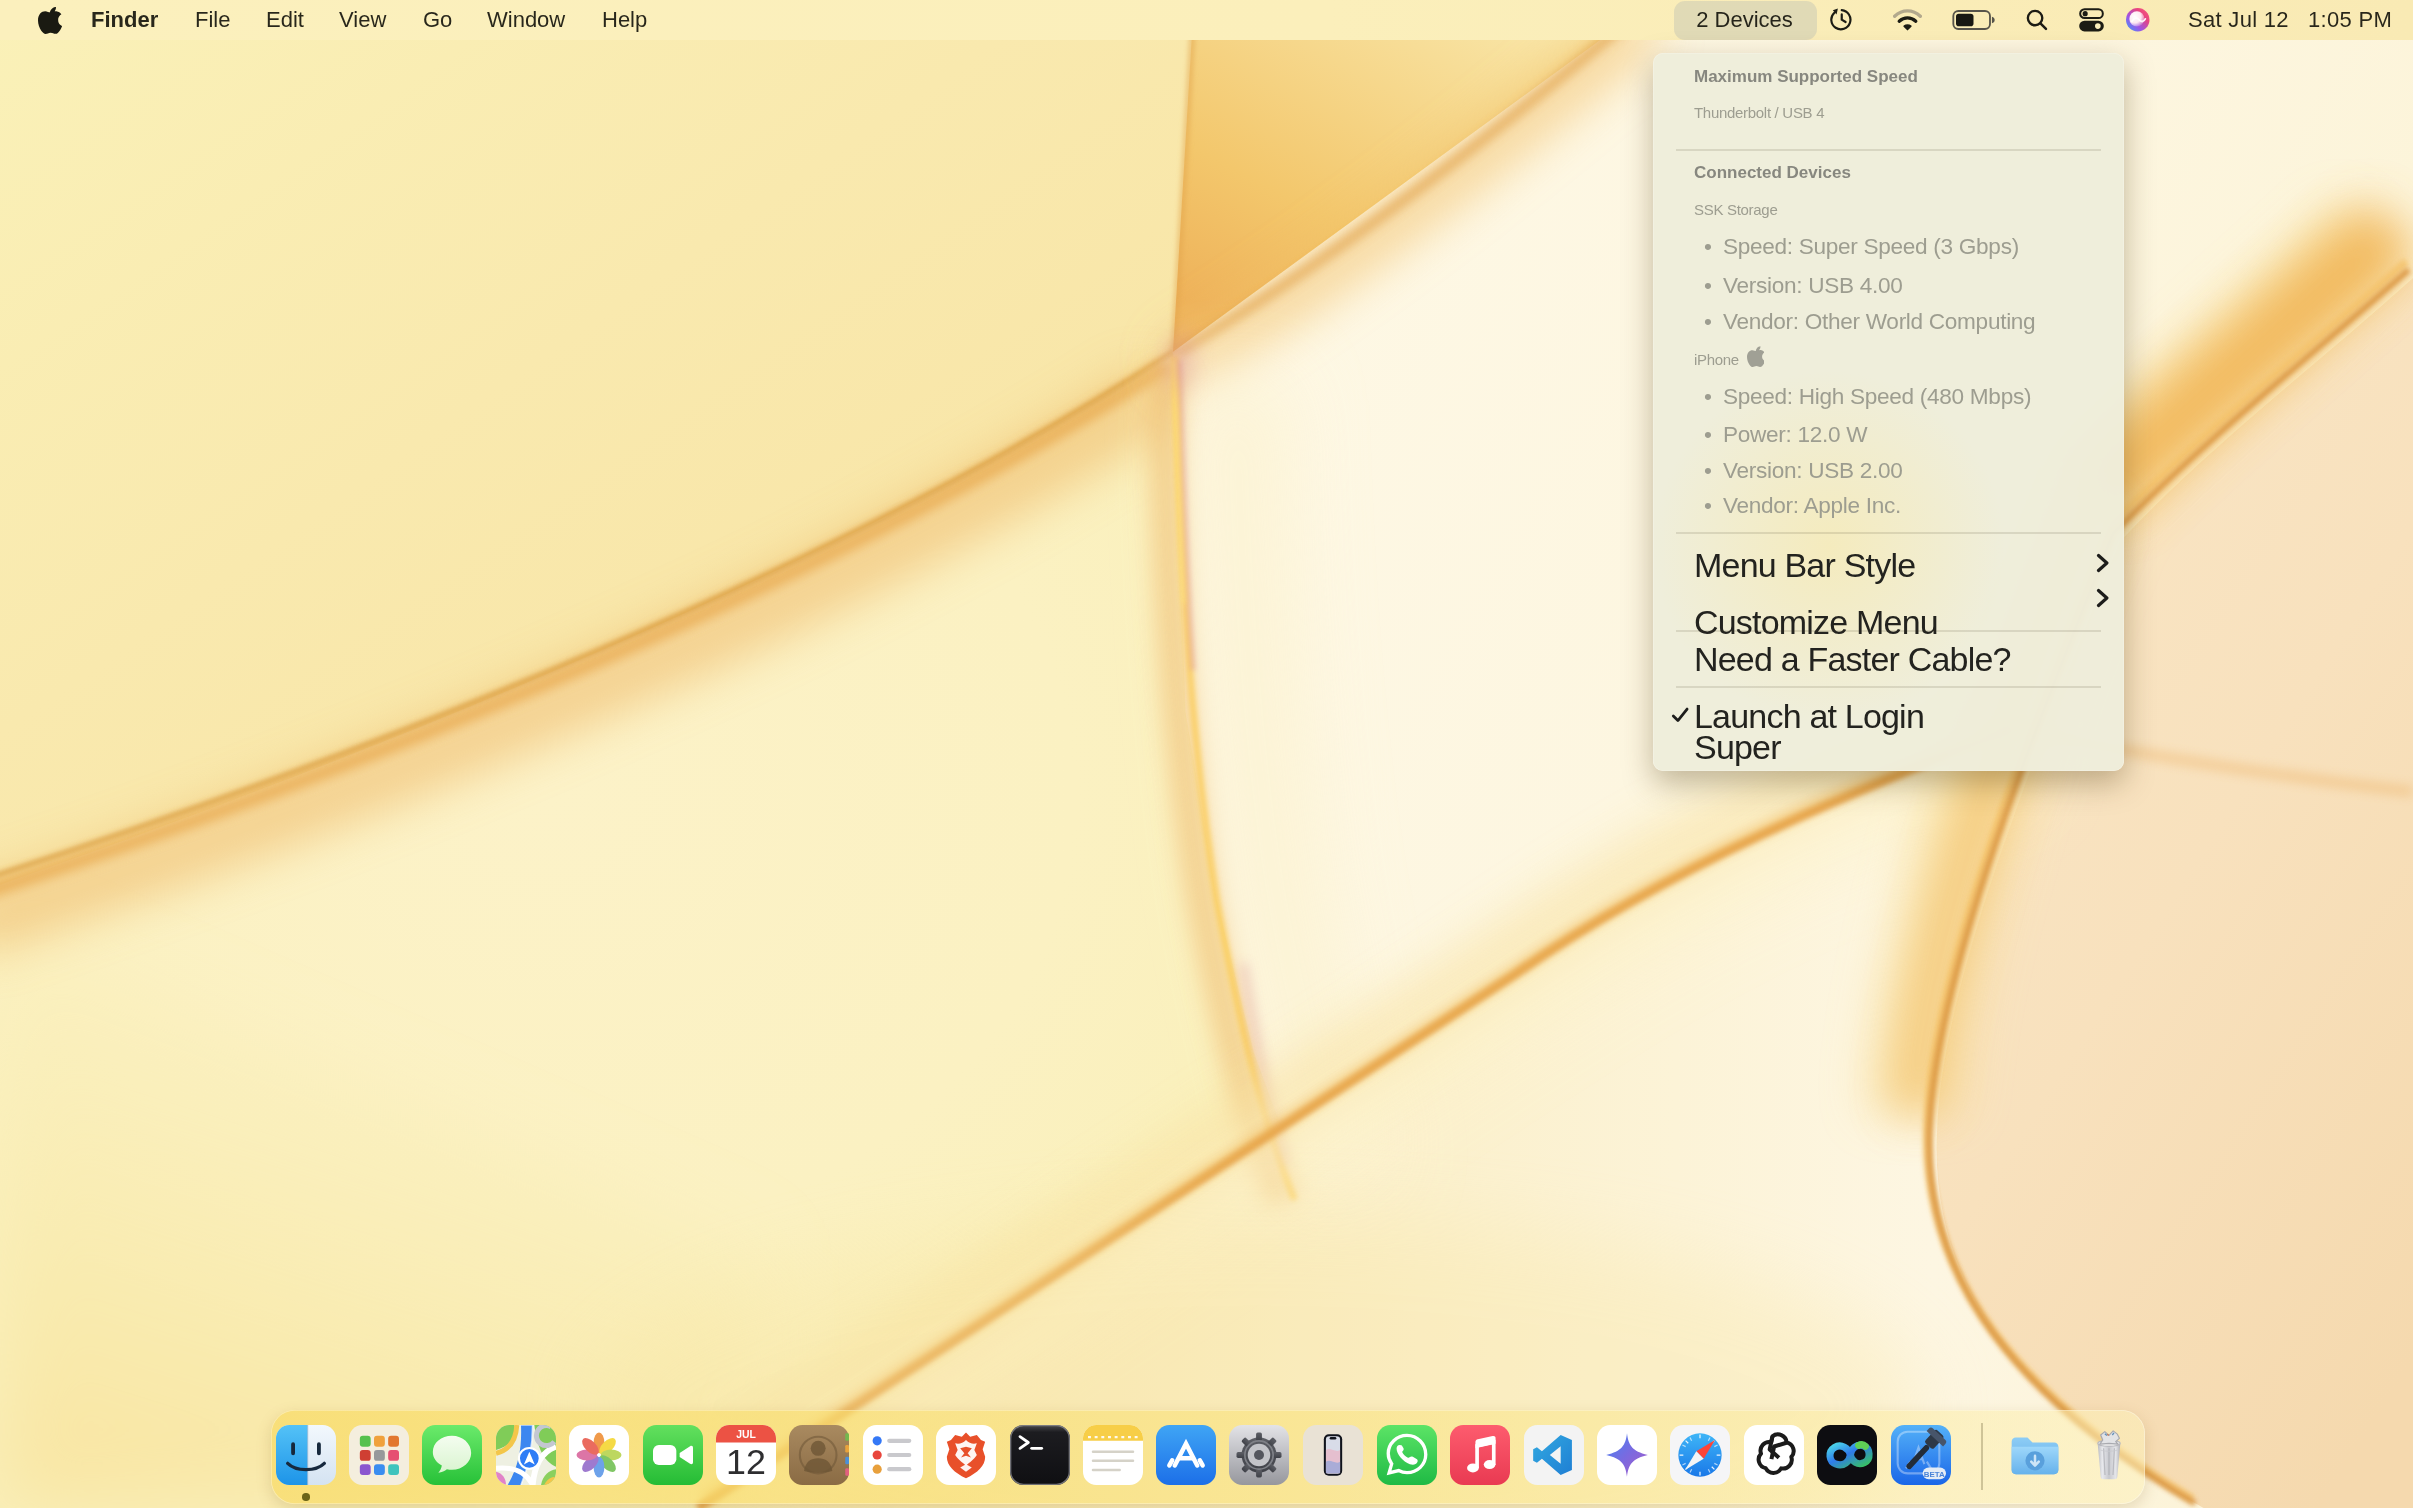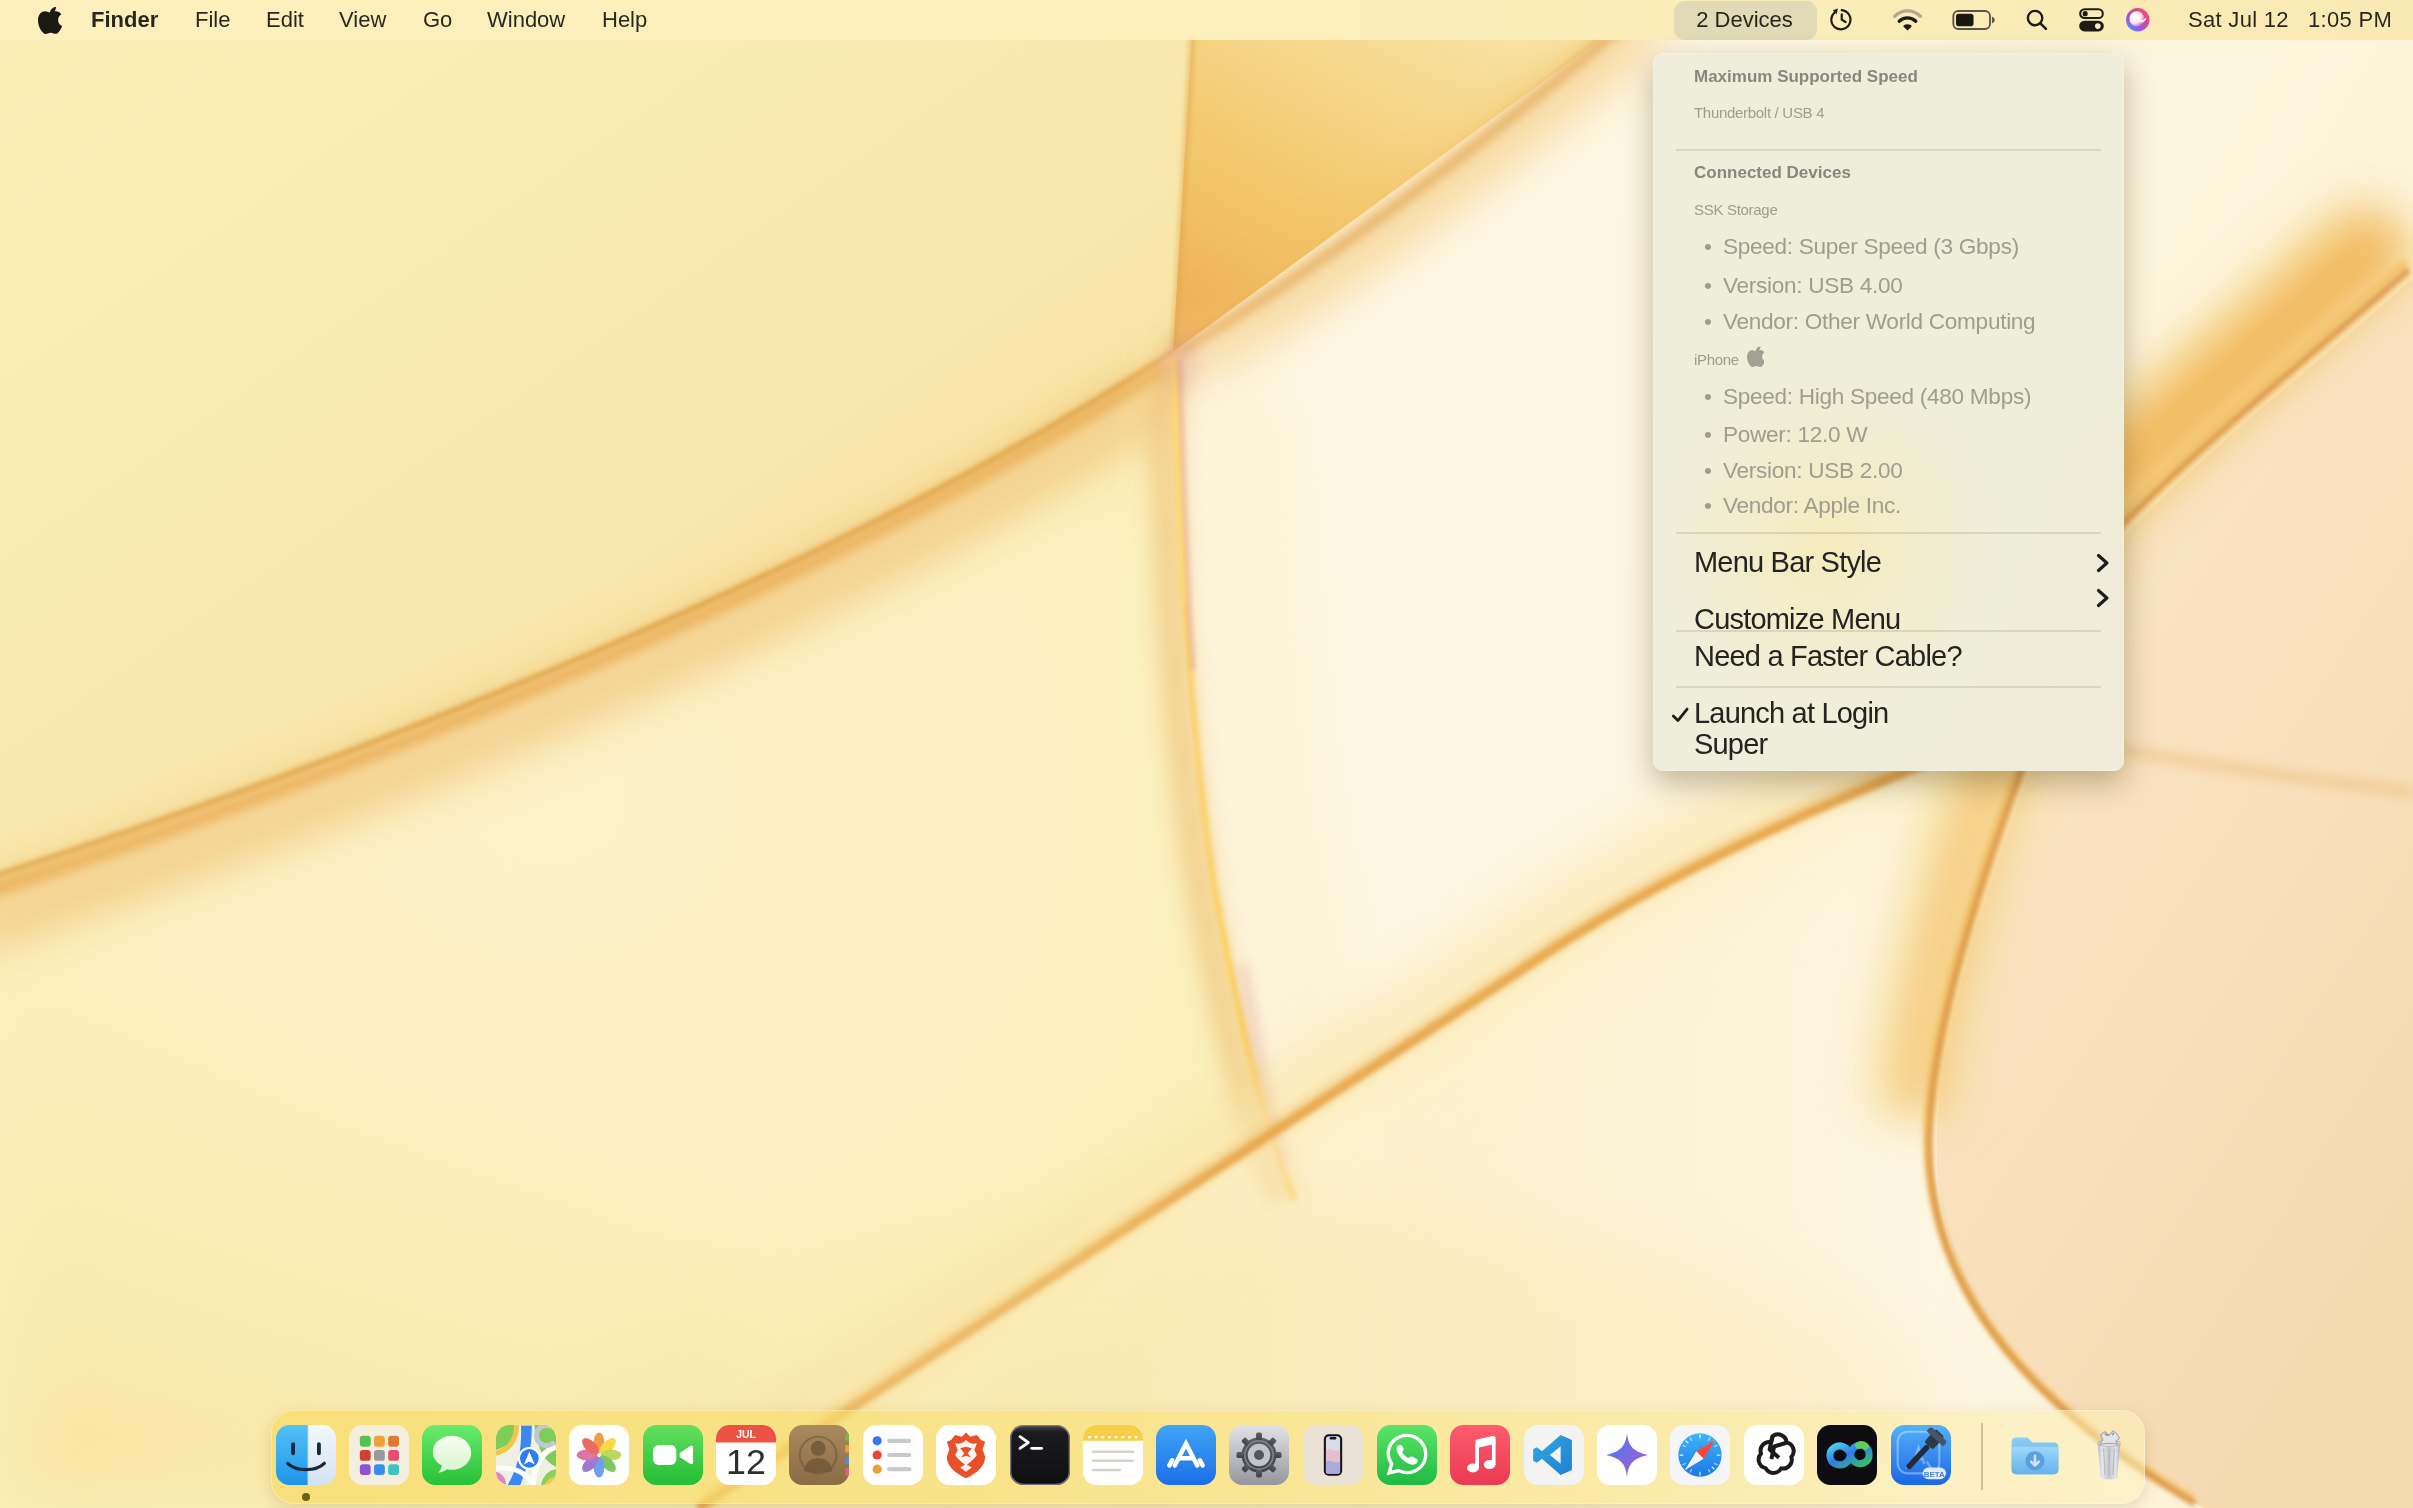--- a/index.html
+++ b/index.html
@@ -11,21 +11,21 @@
     color:rgba(10,10,5,0.88);font-size:22px;}
   .mb{position:absolute;top:0;height:40px;line-height:40px;white-space:pre;}
   #mbhl{position:absolute;left:1674px;top:0.8px;width:143px;height:39px;
     border-radius:11px;background:rgba(219,214,182,0.82);}
   
   #panel{position:absolute;left:1653px;top:41px;width:471px;height:718px;
     border-radius:10px;background:rgba(238,237,219,0.97);
     box-shadow:0 11.7px 30px rgba(80,60,20,0.35), 0 0 0 0.8px rgba(255,255,255,0.25) inset;margin-top:12px;}
   #panel .warm{position:absolute;left:0;top:318px;width:352px;height:352px;
     background:radial-gradient(closest-side,rgba(250,232,160,0.5),rgba(250,232,160,0));}
-  .pi{position:absolute;left:41px;white-space:pre;font-size:29px;letter-spacing:-0.8px;color:#23231f;}
+  .pi{position:absolute;left:41px;white-space:pre;font-size:34px;letter-spacing:-0.8px;color:#23231f;}
   .ph{position:absolute;left:41px;white-space:pre;font-size:17px;color:#87877f;font-weight:bold;}
   .pd{position:absolute;left:41px;white-space:pre;font-size:15px;letter-spacing:-0.3px;color:#9d9d90;}
   .pb{position:absolute;left:70px;white-space:pre;font-size:22.6px;letter-spacing:-0.3px;color:#9d9d90;}
   .pb::before{content:"•";position:absolute;left:-19px;color:#9d9d90;}
   .sep{position:absolute;left:22.6px;width:425px;height:1.7px;background:rgba(60,55,30,0.13);}
   .chev{position:absolute;left:443px;}
   
   #dock{position:absolute;left:271px;top:1410px;width:1874px;height:94px;
     border-radius:23.5px;background:linear-gradient(90deg, rgba(248,216,88,0.60), rgba(249,226,120,0.55) 55%, rgba(252,240,185,0.55) 100%);
     box-shadow:0 0 0 0.8px rgba(255,255,255,0.4) inset, 0 5px 15px rgba(120,90,20,0.18);}

